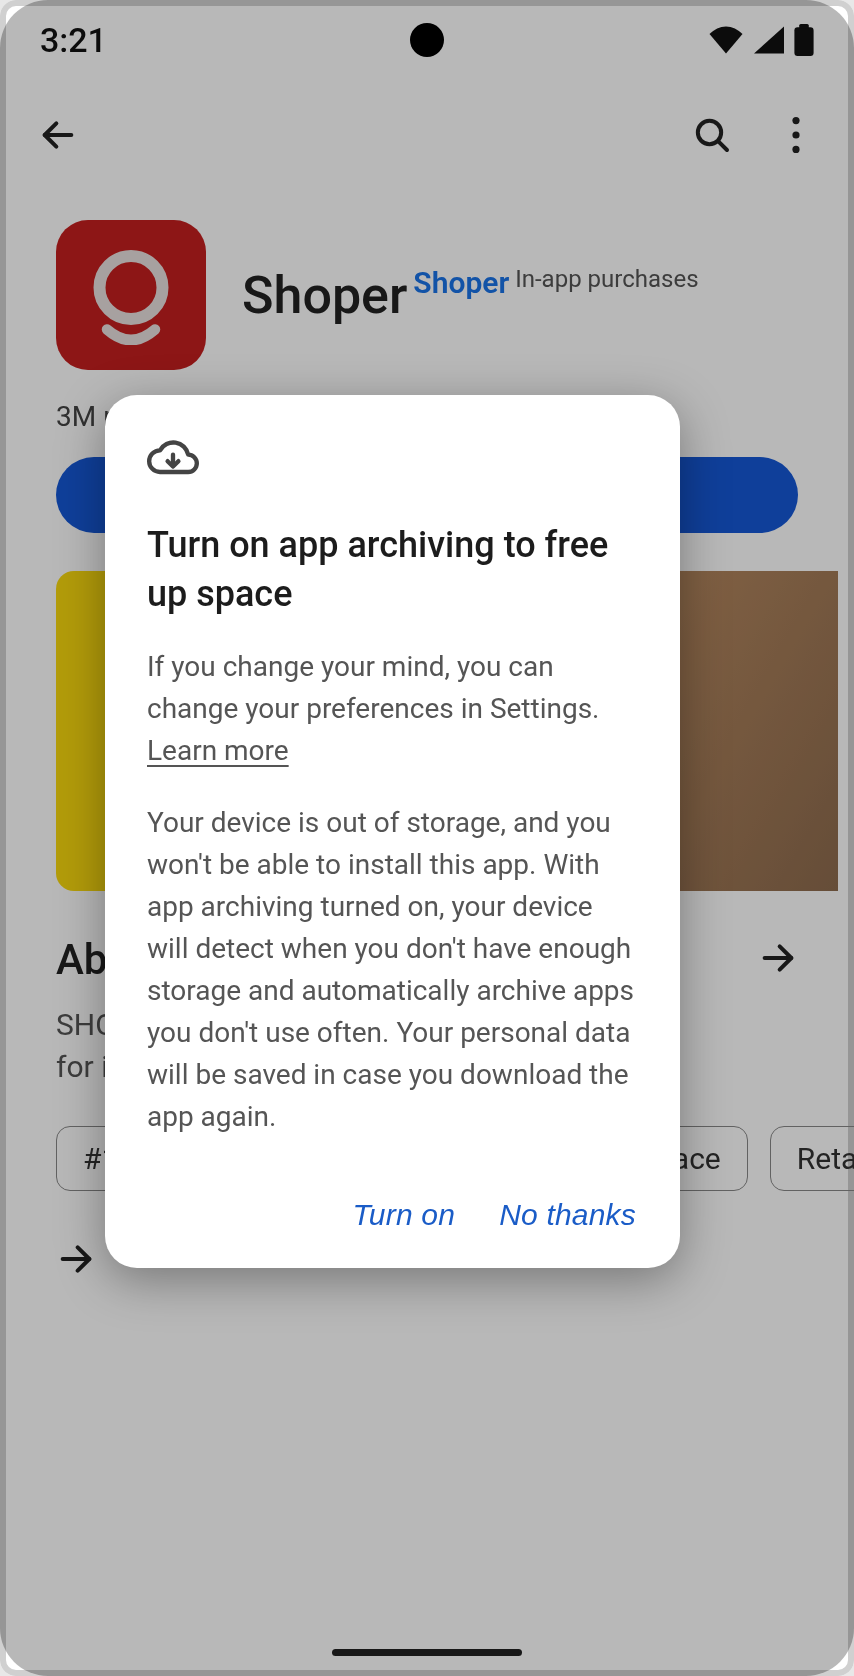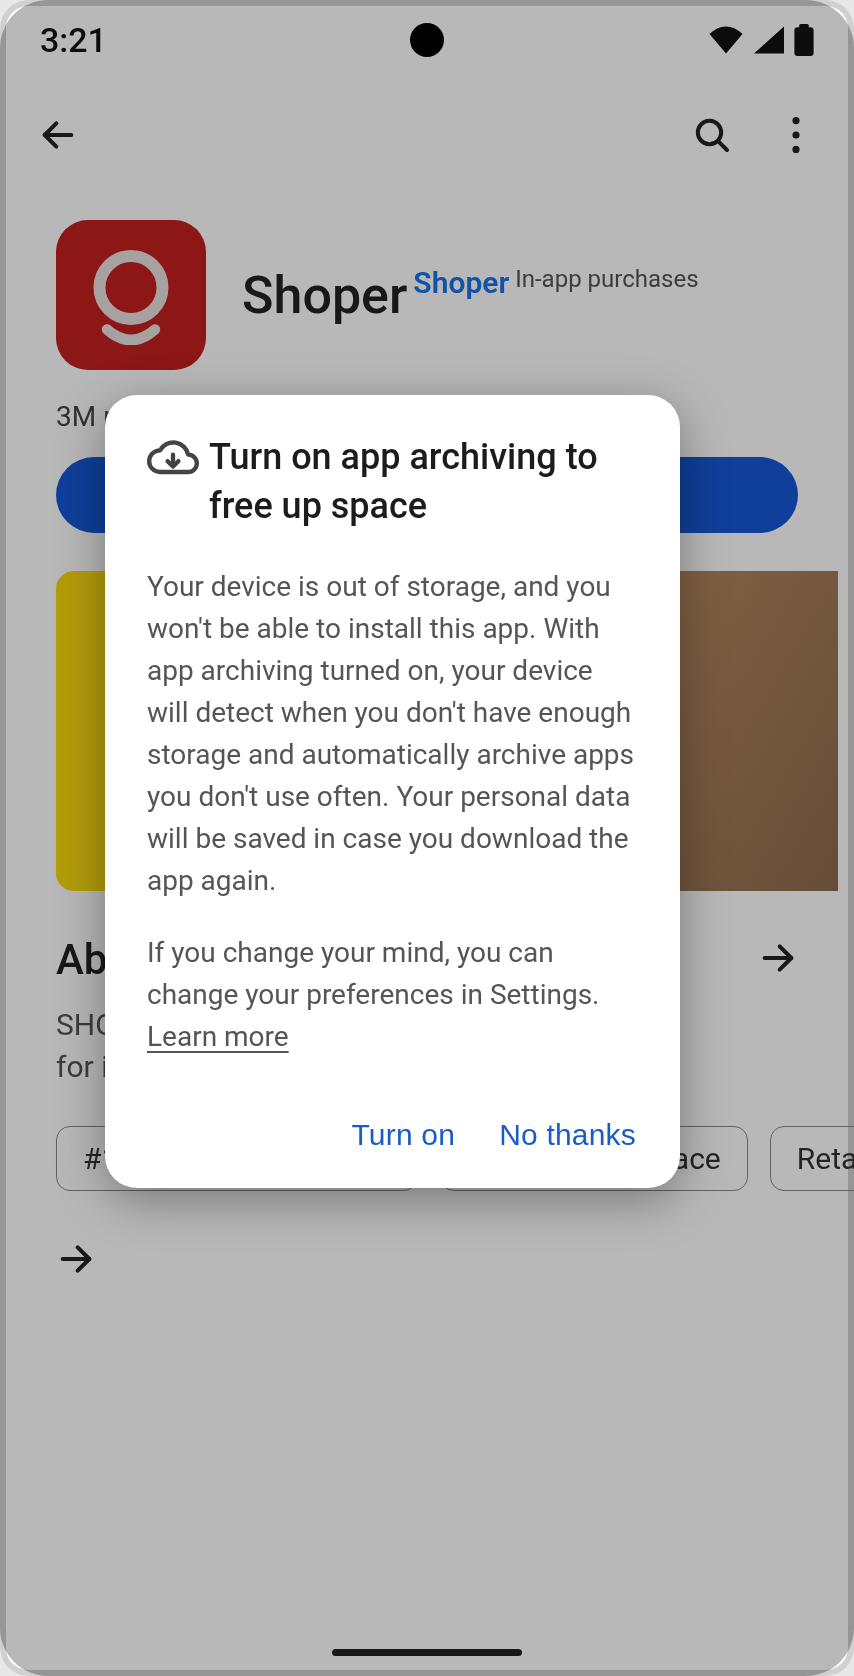--- a/index.html
+++ b/index.html
@@ -2,21 +2,21 @@
 <html><head>
 <meta charset="utf-8">
 <style>
   * { box-sizing: border-box; margin: 0; padding: 0; }
   html, body { width: 854px; height: 1676px; font-family: Roboto, -apple-system, Arial, sans-serif; overflow: hidden; background: #e8e8e8; }
   .device {
     position: relative;
     width: 854px;
     height: 1676px;
     background: #fff;
-    border-radius: 28px;
+    border-radius: 16px;
     overflow: hidden;
     box-shadow: inset 0 0 0 6px #d0d0d0;
   }
   .dim-overlay {
     position: absolute; inset: 0;
     background: rgba(0,0,0,0.28);
     z-index: 50;
     pointer-events: none;
     border-radius: 48px;
   }
@@ -89,27 +89,27 @@
   .dialog {
     position: absolute;
     left: 105px; top: 395px;
     width: 575px;
     background: #fff;
     border-radius: 32px;
     z-index: 100;
     padding: 38px 42px 30px 42px;
     box-shadow: 0 12px 48px rgba(0,0,0,0.35);
   }
-  .dlg-head { display:flex; align-items:flex-start; gap:10px; margin-bottom: 36px;}
+  .dlg-head { display:flex; align-items:flex-start; gap:32px; margin-bottom: 28px; flex-direction: column;}
   .dlg-title { font-size: 36px; font-weight: 500; color:#1c1c1c; line-height:1.35; flex:1;}
   .dlg-body { font-size: 28px; color:#555; line-height:1.5; }
   .dlg-body p { margin-bottom: 30px; }
   .learn { text-decoration: underline; text-decoration-thickness:1.5px; text-underline-offset:5px; color:#555;}
   .dlg-actions { display:flex; justify-content:flex-end; gap:44px; padding: 30px 2px 6px 0; }
-  .dlg-btn { font-size: 30px; font-weight: 500; color:#1a5cc7; background:none; border:none; letter-spacing:0.2px;}
+  .dlg-btn { font-size: 30px; font-weight: 500; color:#1a5cc7; background:none; border:none; letter-spacing:0.2px;font-style:italic;}
 </style>
 </head>
 <body>
 
 <div class="device">
 
   <div class="statusbar">
     <span>3:21</span>
     <span class="camera"></span>
     <span class="statusicons">
@@ -224,25 +224,25 @@
       <span>
         <svg width="52" height="52" viewBox="0 0 24 24" fill="none" stroke="#444" stroke-width="2" stroke-linecap="round" stroke-linejoin="round">
           <path d="M6 18a5 5 0 0 1 0-10 7 7 0 0 1 13 2 4 4 0 0 1 0 8H6z"></path>
           <path d="M12 10v5"></path>
             <path d="M9.5 13L12 15.5 14.5 13"></path>
         </svg>
       </span>
       <div class="dlg-title">Turn on app archiving to free up space</div>
     </div>
     <div class="dlg-body">
-      <p>Your device is out of storage, and you won't be able to install this app. With app archiving turned on, your device will detect when you don't have enough storage and automatically archive apps you don't use often. Your personal data will be saved in case you download the app again.</p>
       <p>
         <span>If you change your mind, you can change your preferences in Settings.</span>
         <span class="learn">Learn more</span>
       </p>
+      <p>Your device is out of storage, and you won't be able to install this app. With app archiving turned on, your device will detect when you don't have enough storage and automatically archive apps you don't use often. Your personal data will be saved in case you download the app again.</p>
     </div>
     <div class="dlg-actions">
       <button class="dlg-btn">Turn on</button>
       <button class="dlg-btn">No thanks</button>
     </div>
   </div>
 
 </div>
 
 </body></html>

